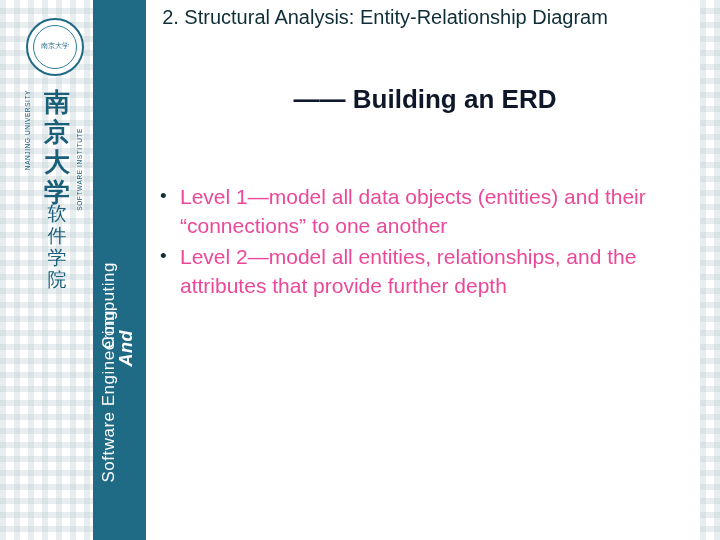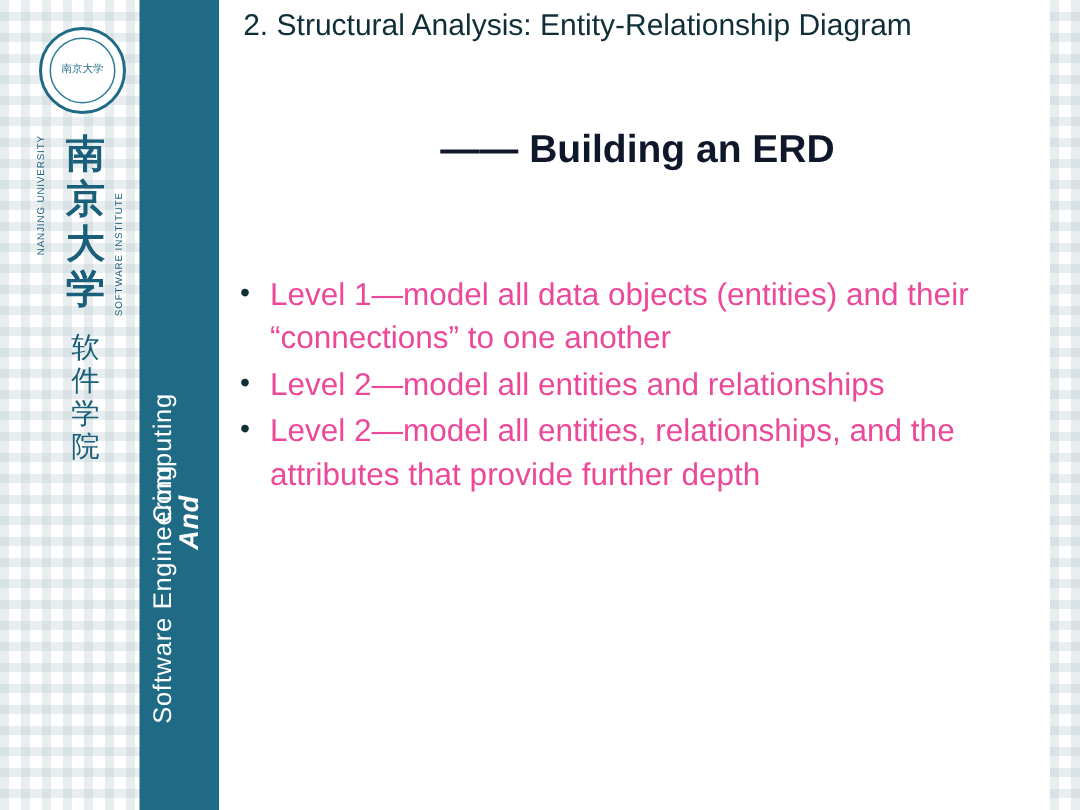--- a/index.html
+++ b/index.html
@@ -138,21 +138,21 @@
     color: #1a5f79;
     font-family: "Liberation Serif", serif;
     font-size: 26px;
     line-height: 30px;
     text-align: center;
     font-weight: bold;
   }
   .cn-sub {
     position: absolute;
     left: 26px;
-    top: 212px;
+    top: 193px;
     width: 34px;
     color: #1a5f79;
     font-family: "Liberation Serif", serif;
     font-size: 19px;
     line-height: 22px;
     text-align: center;
   }
   .en-vert {
     position: absolute;
     left: 10px;
@@ -252,17 +252,16 @@
     <div class="en-vert2">SOFTWARE INSTITUTE</div>
     <div class="cn-name">南京大学</div>
     <div class="cn-sub">软件学院</div>
   </div>
 
   <div class="title">2. Structural Analysis: Entity-Relationship Diagram</div>
   <div class="subtitle">—— Building an ERD</div>
 
   <ul class="body-list">
     <li>Level 1—model all data objects (entities) and their “connections” to one another</li>
-    <li>Level 2—model all entities and relationships</li>
     <li>Level 2—model all entities, relationships, and the attributes that provide further depth</li>
   </ul>
 
 </div>
 
 </body></html>

